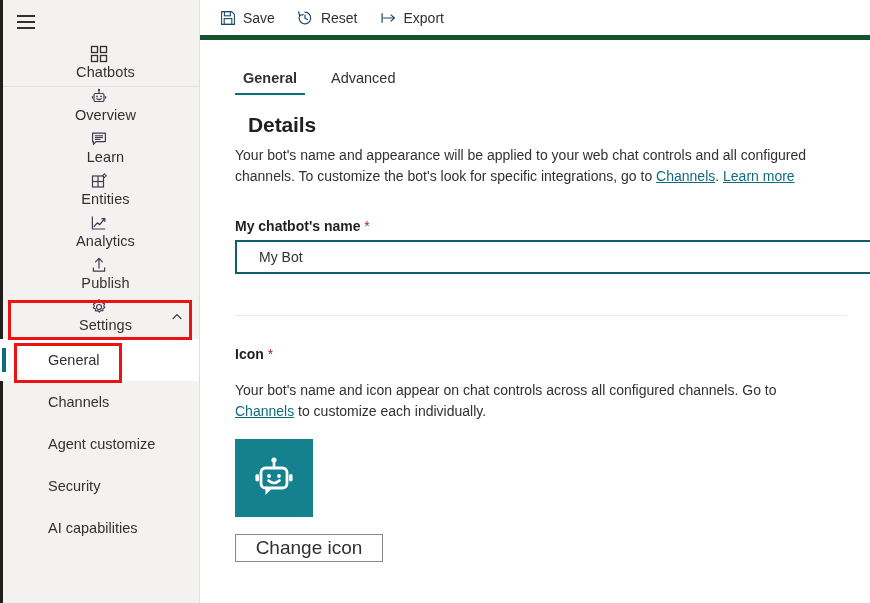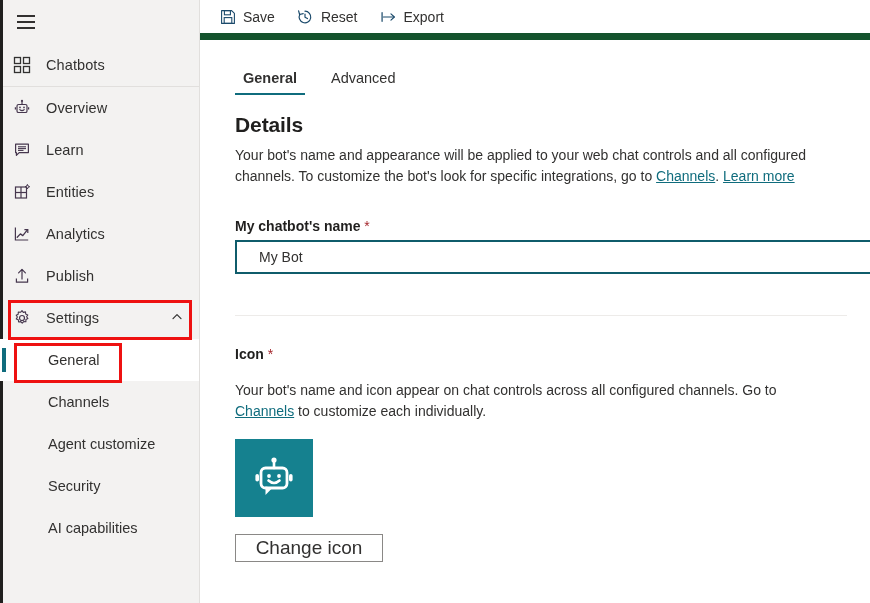--- a/index.html
+++ b/index.html
@@ -60,20 +60,21 @@
     background: #323130;
   }
   .nav-item {
     display: flex;
     align-items: center;
     height: 42px;
     padding-left: 12px;
     box-sizing: border-box;
     cursor: pointer;
     position: relative;
+    flex-direction: column;
   }
   .nav-item .nav-icon {
     width: 20px;
     height: 20px;
     margin-right: 14px;
     flex: 0 0 20px;
     display: flex;
     align-items: center;
     justify-content: center;
   }
@@ -133,21 +134,21 @@
     height: 603px;
     background: #ffffff;
     position: relative;
     overflow: hidden;
   }
   #command-bar {
     height: 40px;
     display: flex;
     align-items: center;
     padding-left: 10px;
-    border-bottom: 7px solid #14532d;
+    border-bottom: 5px solid #14532d;
     box-sizing: border-box;
   }
   .cmd-btn {
     display: flex;
     align-items: center;
     height: 32px;
     padding: 0 9px;
     cursor: pointer;
     background: transparent;
     border: none;
@@ -189,21 +190,21 @@
     position: absolute;
     left: 2px;
     right: 2px;
     bottom: 0;
     height: 2.5px;
     background: #0f6c7d;
   }
   h2.section-title {
     font-size: 21px;
     font-weight: bold;
-    margin: 0 0 8px 2px;
+    margin: 0 0 8px 15px;
     color: #201f1e;
     letter-spacing: -0.1px;
   }
   .desc {
     font-size: 14px;
     line-height: 21px;
     color: #323130;
     margin: 0 0 0 2px;
     max-width: 600px;
   }

